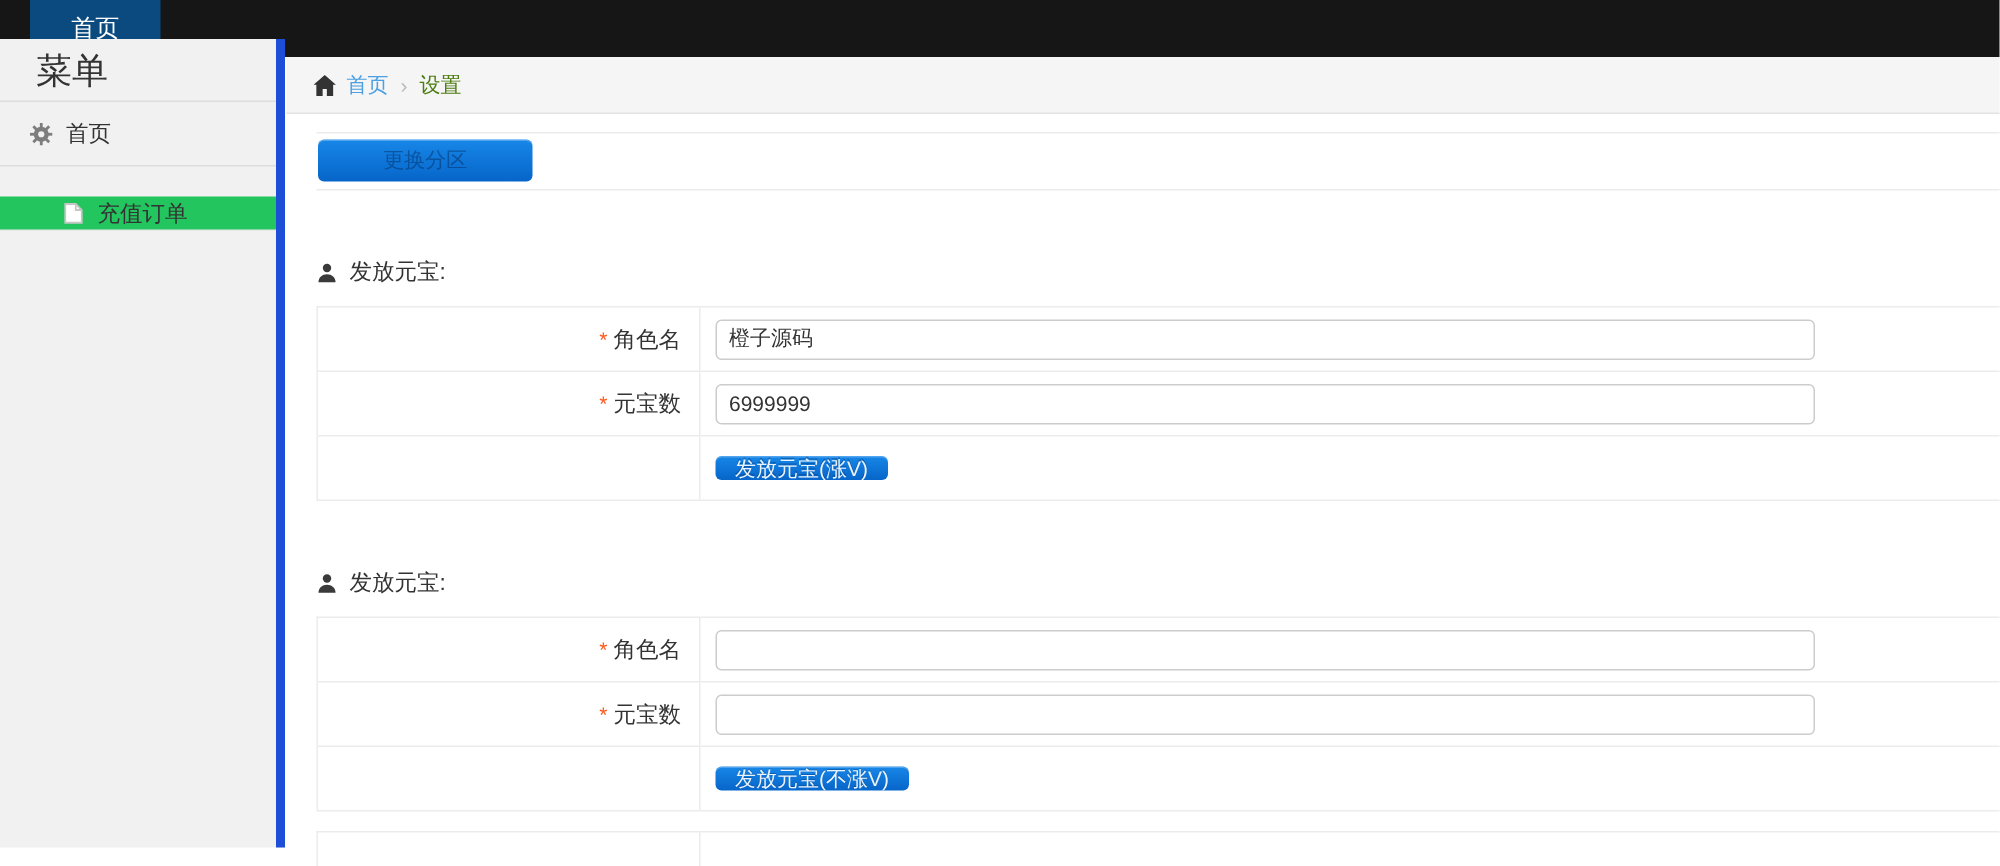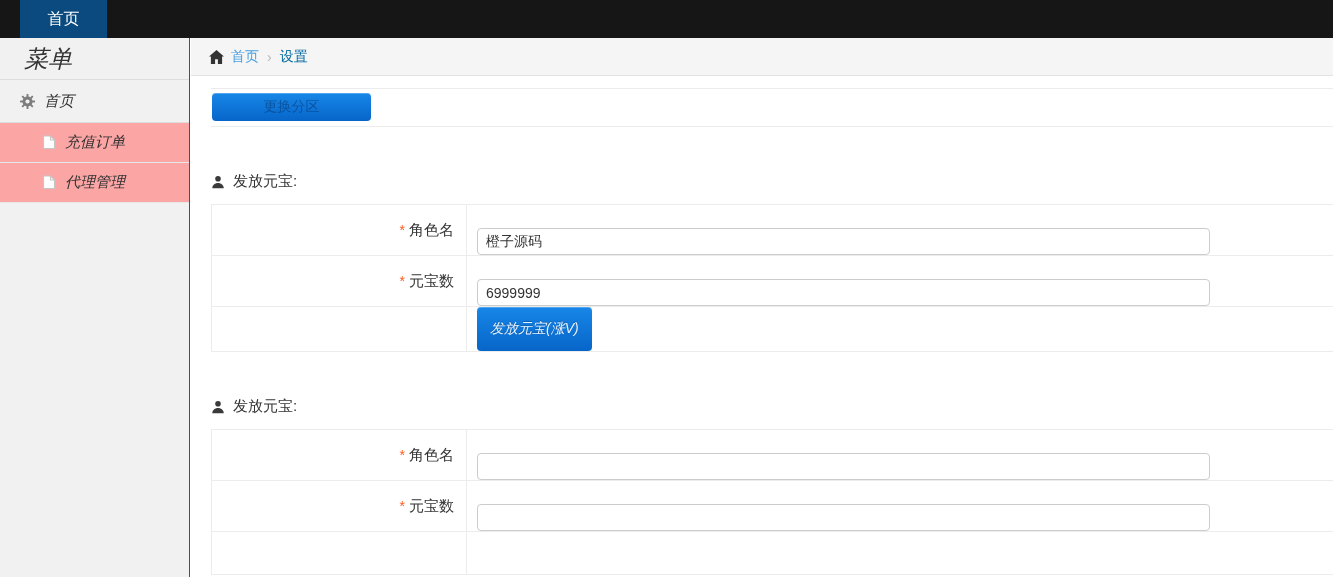--- a/index.html
+++ b/index.html
@@ -6,63 +6,63 @@
   html,body { width:1333px; height:577px; overflow:hidden;
     font-family:"Liberation Sans","DejaVu Sans",sans-serif; background:#fff; }
 
   
   .topbar { position:absolute; left:0; top:0; width:1333px; height:38px; background:#161616; }
   .topbar-tab { position:absolute; left:20px; top:0; width:87px; height:38px;
     background:#0b4a7f; color:#fff; font-size:16px; display:flex;
     align-items:center; justify-content:center; cursor:pointer; }
 
   
-  .sidebar { position:absolute; left:0; top:38px; width:190px; height:539px;
-    background:#f1f1f1; border-right:1px solid #1d4ed8;font-style:italic; }
+  .sidebar { position:absolute; left:0; top:26px; width:190px; height:539px;
+    background:#f1f1f1; border-right:6px solid #1d4ed8; }
   .sidebar-title { height:42px; padding-left:24px; display:flex; align-items:center;
     font-size:24px; color:#333; border-bottom:1px solid #ddd; }
   .side-item { height:43px; display:flex; align-items:center; padding-left:20px;
     font-size:15px; color:#333; border-bottom:1px solid #ddd; cursor:pointer; background:#f1f1f1; }
-  .side-sub { height:40px; background:#fca5a5; border-bottom:1px solid #e8e8e8;
-    display:flex; align-items:center; padding-left:42px; font-size:15px; color:#333; cursor:pointer; }
+  .side-sub { height:23px; background:#22c55e; border-bottom:1px solid #e8e8e8;
+    display:flex; align-items:center; padding-left:42px; font-size:15px; color:#333; cursor:pointer;margin-top:20px; }
   .side-item .ic, .side-sub .ic { margin-right:9px; display:inline-flex; }
 
   
   .main { position:absolute; left:191px; top:38px; width:1142px; height:539px; background:#fff; }
   .breadcrumb { height:38px; background:#f5f5f5; border-bottom:1px solid #e3e3e3;
     display:flex; align-items:center; padding-left:18px; font-size:14px; color:#555; }
   .breadcrumb .ic { margin-right:7px; display:inline-flex; }
   .bc-link { color:#4aa0e2; text-decoration:none; cursor:pointer; }
   .bc-sep { color:#b9b9b9; margin:0 8px; font-size:14px; }
-  .bc-cur { color:#0369a1; }
+  .bc-cur { color:#4d7c0f; }
 
   .body { padding-left:20px; }
 
   .toolbar-row { margin-top:12px; border-top:1px solid #ececec; border-bottom:1px solid #ececec;
     padding:4px 0 5px 1px; }
   .btn { border:none; border-radius:4px; cursor:pointer; font-size:14px;
     background:linear-gradient(to bottom,#1787e8,#0765c9);
     box-shadow:inset 0 1px 0 rgba(255,255,255,.25); }
-  .btn-partition { width:159px; height:28px; color:rgba(0,40,90,.45);text-align:center; }
-  .btn-submit { height:44px; padding:0 13px; color:#e9f3fd; text-shadow:0 -1px 0 rgba(0,40,90,.35);font-style:italic; }
+  .btn-partition { width:143px; height:28px; color:rgba(0,40,90,.45);text-align:center; }
+  .btn-submit { height:16px; padding:0 13px; color:#e9f3fd; text-shadow:0 -1px 0 rgba(0,40,90,.35); }
 
   .section-title { margin-top:45px; display:flex; align-items:center;
     font-size:15px; color:#333; }
   .section-title .ic { margin-right:8px; display:inline-flex; }
 
   .ftable { margin-top:13px; border-top:1px solid #ececec; border-left:1px solid #ececec; }
   .frow { display:flex; align-items:stretch; min-height:43px; border-bottom:1px solid #ececec; }
   .fcell-label { width:255px; flex:none; border-right:1px solid #ececec;
     display:flex; align-items:center; justify-content:flex-end;
     padding-right:12px; font-size:15px; color:#333; }
   .fcell-input { flex:1; display:flex; align-items:center; padding-left:10px; }
   .req { color:#ff5a1e; margin-right:4px; font-size:14px; }
   .txt { width:733px; height:27px; border:1px solid #ccc; border-radius:4px;
     padding:2px 8px; font-size:14px; color:#333; outline:none;
-    font-family:"Liberation Sans","DejaVu Sans",sans-serif;margin-top:23px; }
+    font-family:"Liberation Sans","DejaVu Sans",sans-serif; }
 </style>
 </head>
 <body>
 
 <div class="topbar">
   <div class="topbar-tab">首页</div>
 </div>
 
 <div class="sidebar">
   <div class="sidebar-title">菜单</div>
@@ -86,29 +86,20 @@
   <div class="side-sub">
     <span class="ic">
       <svg width="14" height="15" viewBox="0 0 14 15">
         <path d="M1.5 1h7l4 4v8.5h-11z" fill="#fff" stroke="#c6c6c6" stroke-width="1.2"></path>
         <path d="M8.5 1v4h4" fill="none" stroke="#c6c6c6" stroke-width="1.2"></path>
       </svg>
     </span>
     <span>充值订单</span>
   </div>
 
-  <div class="side-sub">
-    <span class="ic">
-      <svg width="14" height="15" viewBox="0 0 14 15">
-        <path d="M1.5 1h7l4 4v8.5h-11z" fill="#fff" stroke="#c6c6c6" stroke-width="1.2"></path>
-        <path d="M8.5 1v4h4" fill="none" stroke="#c6c6c6" stroke-width="1.2"></path>
-      </svg>
-    </span>
-    <span>代理管理</span>
-  </div>
 
 </div>
 
 <div class="main">
 
   <div class="breadcrumb">
     <span class="ic">
       <svg width="15" height="14" viewBox="0 0 16 15">
         <path d="M8 0L0 7h2v8h4.5v-5h3v5H14V7h2z" fill="#333"></path>
       </svg>
@@ -183,20 +174,23 @@
         <div class="fcell-label">
           <span class="req">*</span>
           <span>元宝数</span>
         </div>
         <div class="fcell-input">
           <input class="txt" type="text" value="" style="">
         </div>
       </div>
       <div class="frow">
         <div class="fcell-label"></div>
+        <div class="fcell-input">
+          <button class="btn btn-submit">发放元宝(不涨V)</button>
+        </div>
       </div>
     </div>
 
     <div class="ftable">
       <div class="frow">
         <div class="fcell-label">
           
           
         </div>
         <div class="fcell-input">

